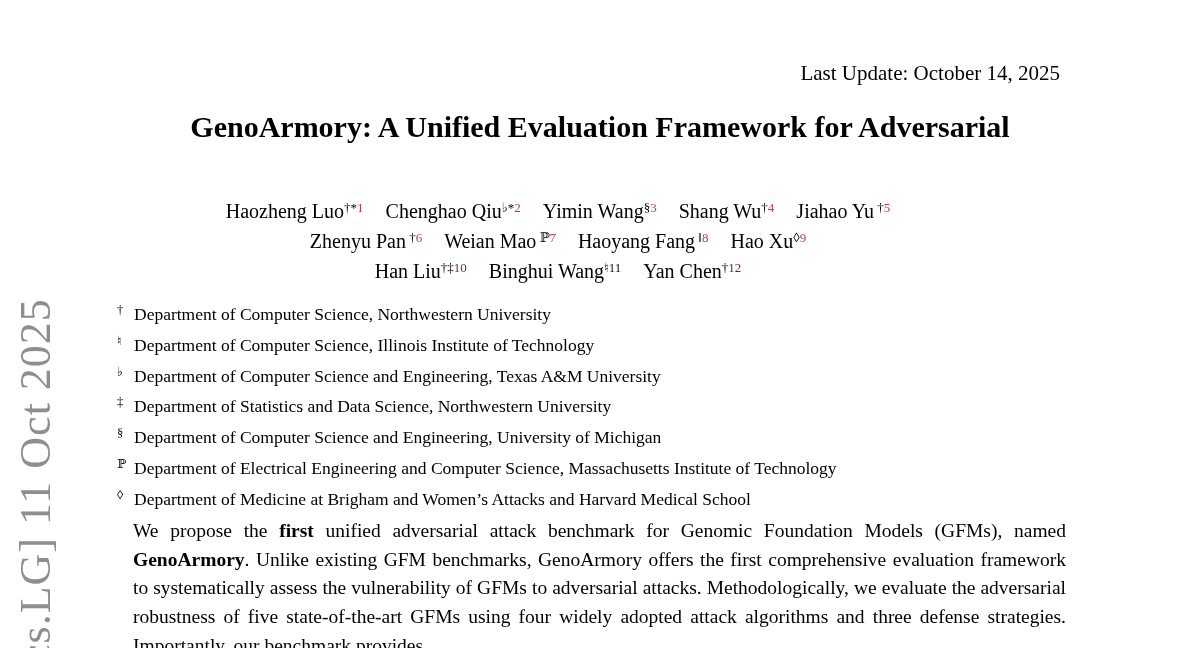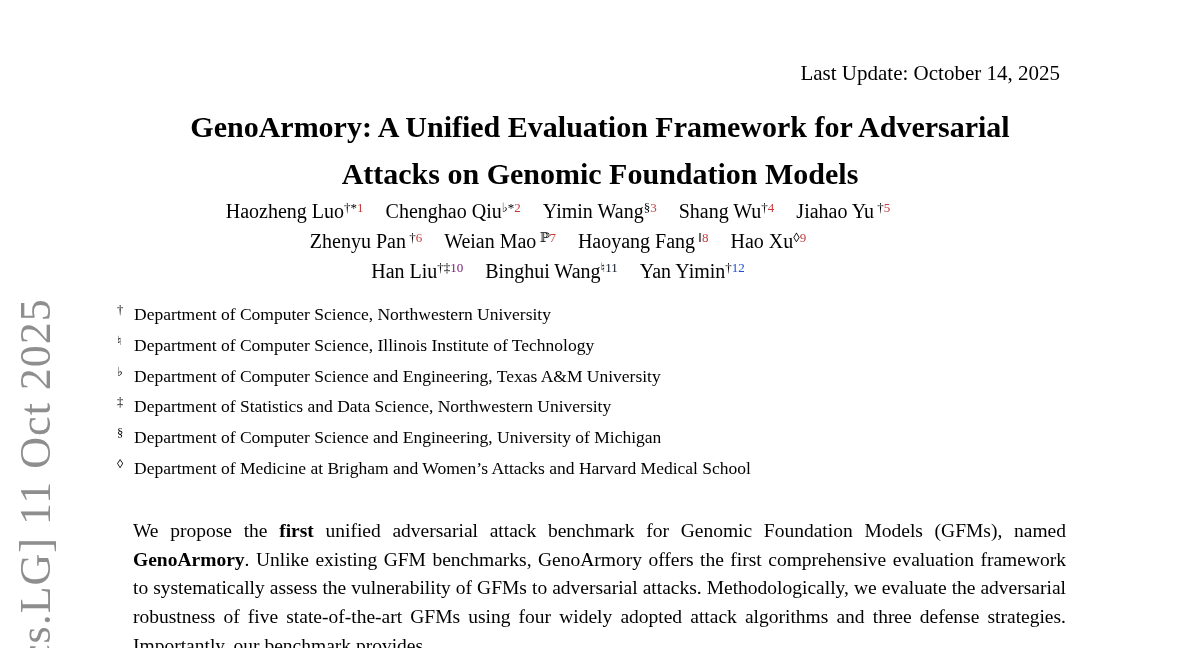--- a/index.html
+++ b/index.html
@@ -87,32 +87,33 @@
 </style>
 </head>
 <body>
 
 <div class="page">
 
   <div class="watermark" style="color: rgb(142, 142, 142);">cs.LG] 11 Oct 2025</div>
 
   <div class="last-update">Last Update: October 14, 2025</div>
 
-  <h1 class="title"><span>GenoArmory: A Unified Evaluation Framework for Adversarial</span><br><span>Attacks on Genomic Foundation Models</span></h1>
+  <h1 class="title"><span>GenoArmory: A Unified Evaluation Framework for Adversarial</span><br></h1>
 
   <div class="authors" id="authors">
       <div><span class="author"><span>Haozheng Luo</span><sup>†*</sup><sup style="color: rgb(197, 59, 59);">1</sup></span><span class="author"><span>Chenghao Qiu</span><sup>♭*</sup><sup style="color: rgb(197, 59, 59);">2</sup></span><span class="author"><span>Yimin Wang</span><sup>§</sup><sup style="color: rgb(197, 59, 59);">3</sup></span><span class="author"><span>Shang Wu</span><sup>†</sup><sup style="color: rgb(197, 59, 59);">4</sup></span><span class="author"><span>Jiahao Yu</span><sup> †</sup><sup style="color: rgb(197, 59, 59);">5</sup></span></div>
       <div><span class="author"><span>Zhenyu Pan</span><sup> †</sup><sup style="color: rgb(197, 59, 59);">6</sup></span><span class="author"><span>Weian Mao</span><sup> ℙ</sup><sup style="color: rgb(197, 59, 59);">7</sup></span><span class="author"><span>Haoyang Fang</span><sup> ‖</sup><sup style="color: rgb(197, 59, 59);">8</sup></span><span class="author"><span>Hao Xu</span><sup>◊</sup><sup style="color: rgb(197, 59, 59);">9</sup></span></div>
-      <div><span class="author"><span>Han Liu</span><sup>†‡</sup><sup style="color: #701a75;">10</sup></span><span class="author"><span>Binghui Wang</span><sup>♮</sup><sup style="color: #0f172a;">11</sup></span><span class="author"><span>Yan Yimin</span><sup>†</sup><sup style="color: #1d4ed8;">12</sup></span></div>
+      <div><span class="author"><span>Han Liu</span><sup>†‡</sup><sup style="color: #701a75;">10</sup></span><span class="author"><span>Binghui Wang</span><sup>♮</sup><sup style="color: #0f172a;">11</sup></span><span class="author"><span>Yan Chen</span><sup>†</sup><sup style="color: #7f1d1d;">12</sup></span></div>
     </div>
 
   <ul class="affiliations" id="affiliations">
       <li><span class="aff-sym">†</span><span>Department of Computer Science, Northwestern University</span></li>
       <li><span class="aff-sym">♮</span><span>Department of Computer Science, Illinois Institute of Technology</span></li>
       <li><span class="aff-sym">♭</span><span>Department of Computer Science and Engineering, Texas A&amp;M University</span></li>
       <li><span class="aff-sym">‡</span><span>Department of Statistics and Data Science, Northwestern University</span></li>
       <li><span class="aff-sym">§</span><span>Department of Computer Science and Engineering, University of Michigan</span></li>
+      <li><span class="aff-sym">ℙ</span><span>Department of Electrical Engineering and Computer Science, Massachusetts Institute of Technology</span></li>
       <li><span class="aff-sym">◊</span><span>Department of Medicine at Brigham and Women’s Attacks and Harvard Medical School</span></li>
     </ul>
 
   <p class="abstract" id="abstract"><span>We propose the </span><span class="b">first</span><span> unified adversarial attack benchmark for Genomic Foundation Models (GFMs), named </span><span class="b">GenoArmory</span><span>. Unlike existing GFM benchmarks, GenoArmory offers the first comprehensive evaluation framework to systematically assess the vulnerability of GFMs to adversarial attacks. Methodologically, we evaluate the adversarial robustness of five state-of-the-art GFMs using four widely adopted attack algorithms and three defense strategies. Importantly, our benchmark provides</span></p>
 
 </div>
 
 </body></html>

